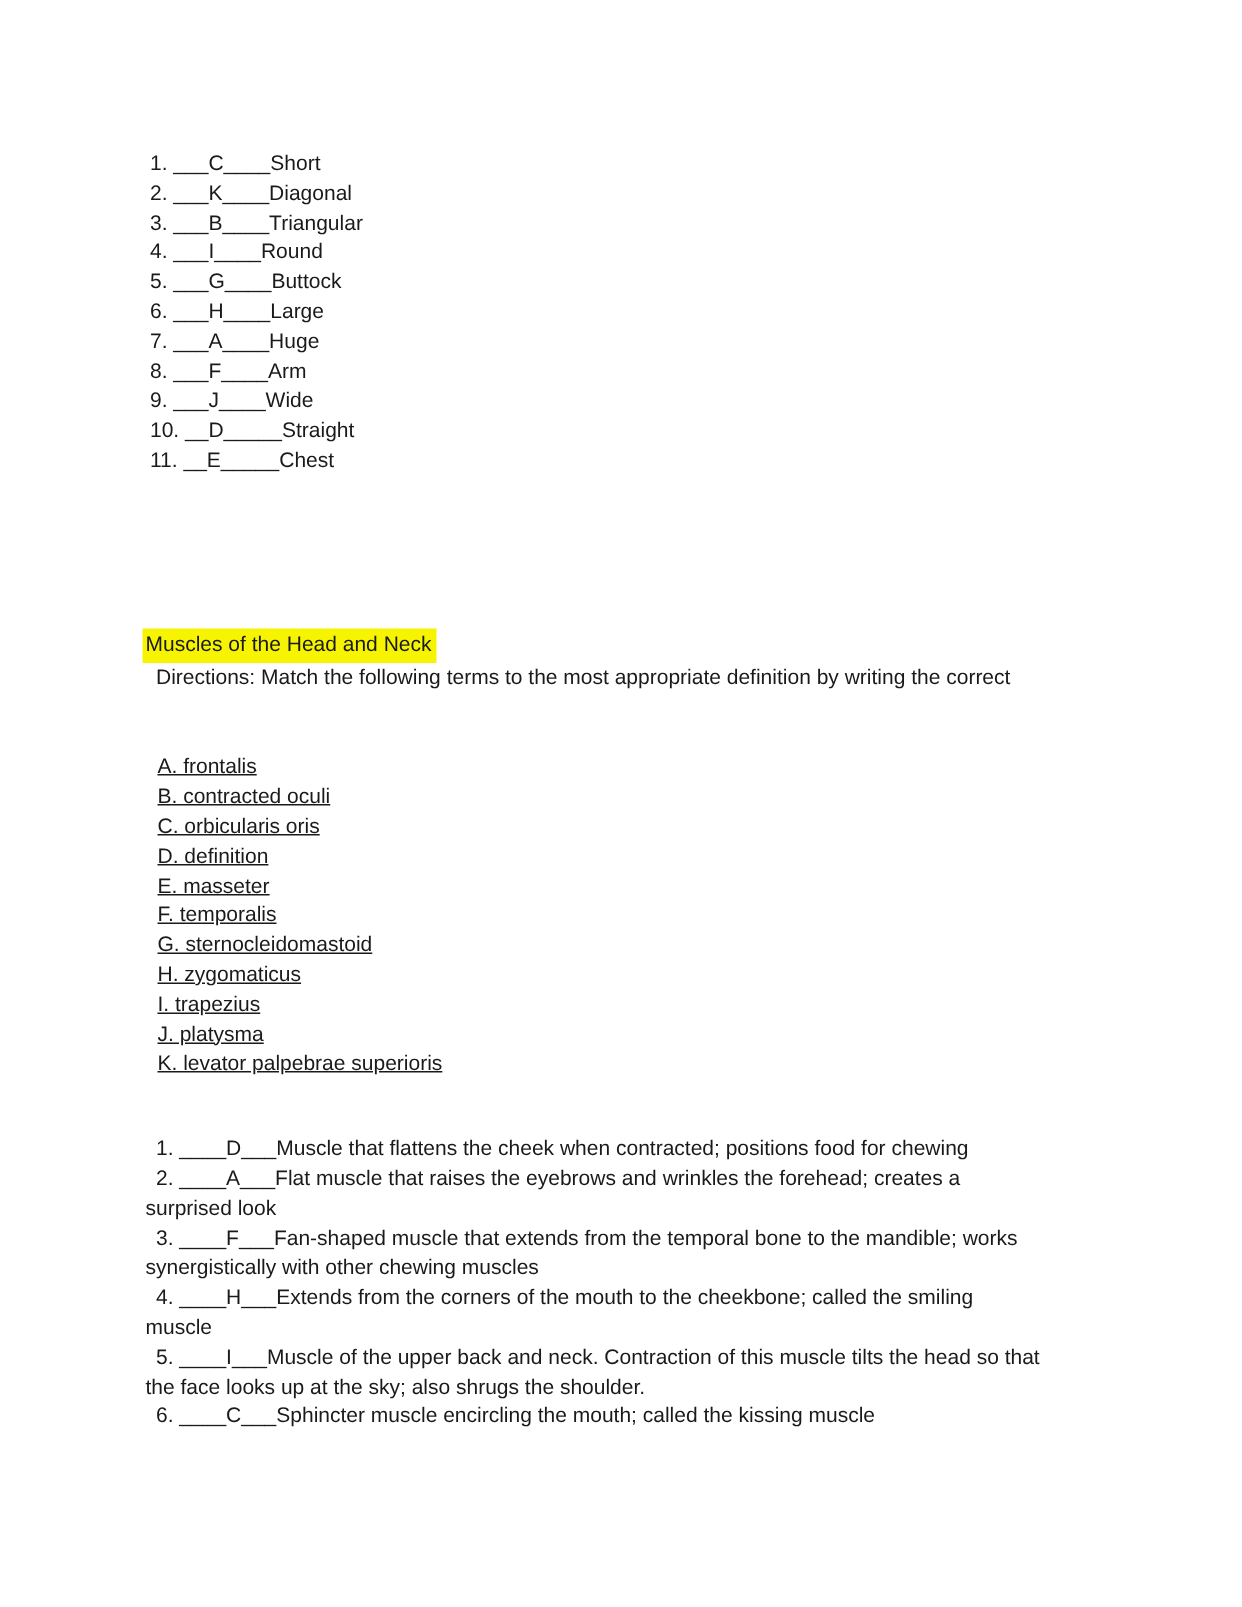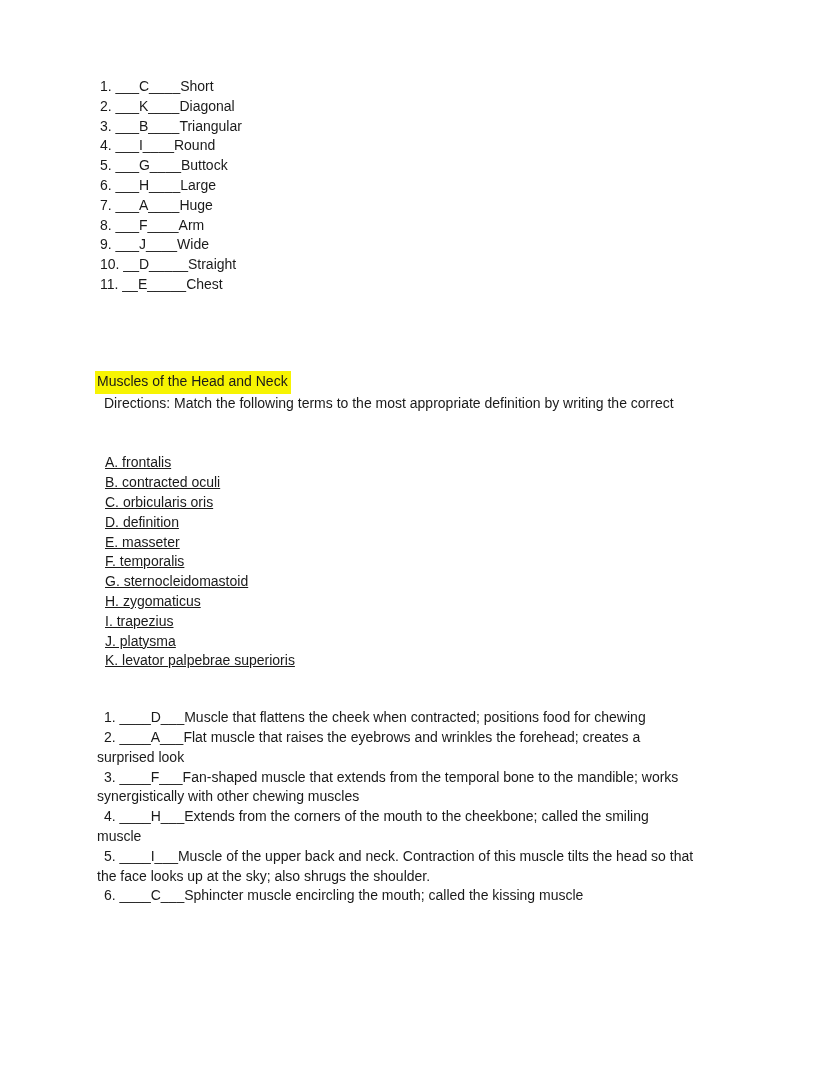--- a/index.html
+++ b/index.html
@@ -10,26 +10,26 @@
   body {
     width: 828px;
     height: 1071px;
     font-family: "Liberation Sans", "DejaVu Sans", sans-serif;
     font-size: 14px;
     line-height: 19.8px;
     color: #1a1a1a;
     overflow: hidden;
   }
   .content {
-    padding: 77px 88px 0 97px;
+    padding: 99px 88px 0 97px;
     width: 643px;
   }
   .line { white-space: nowrap; }
   .top-list { margin-left: 3px; }
-  .section-block { margin-top: 76px; }
+  .section-block { margin-top: 102px; }
   .title-line { }
   .title-highlight {
     display: inline-block;
     background: #f7f402;
     padding: 1px 3px 2px 2px;
     margin-left: -2px;
   }
   .directions-line { }
   .directions-line.first { text-indent: 7px; }
   .terms { margin-top: 40px; margin-left: 8px; text-decoration: underline; }

